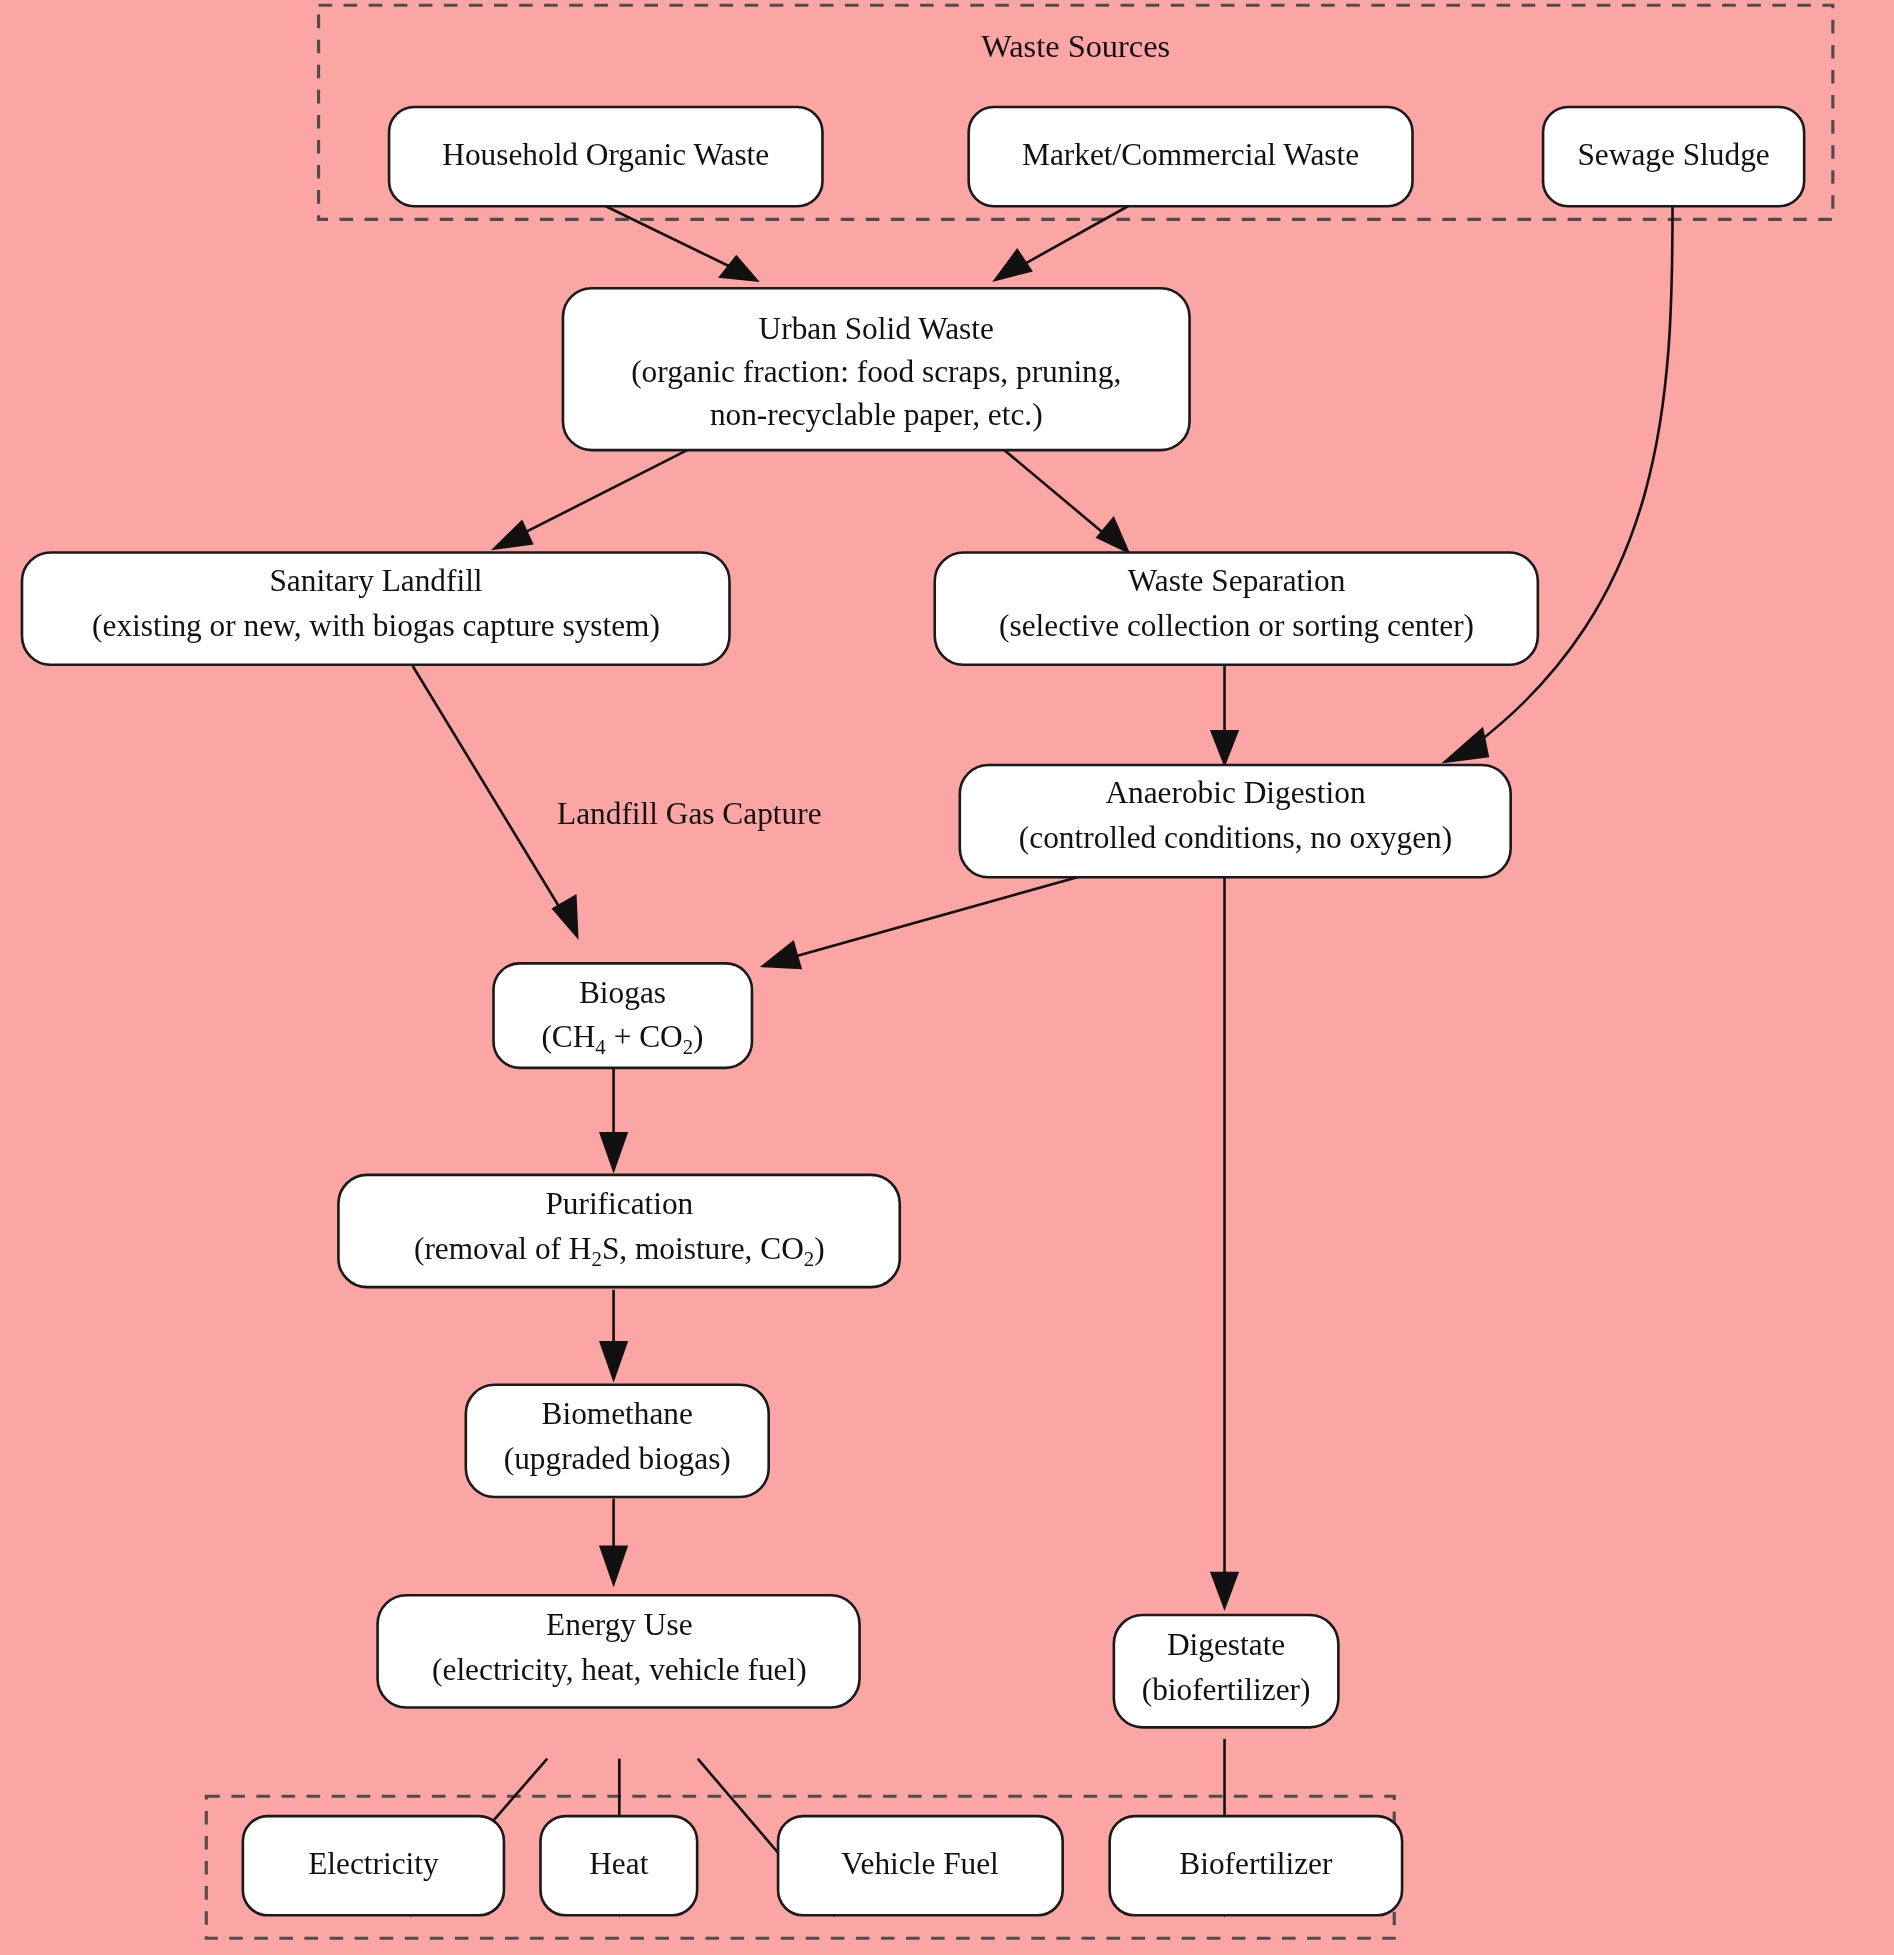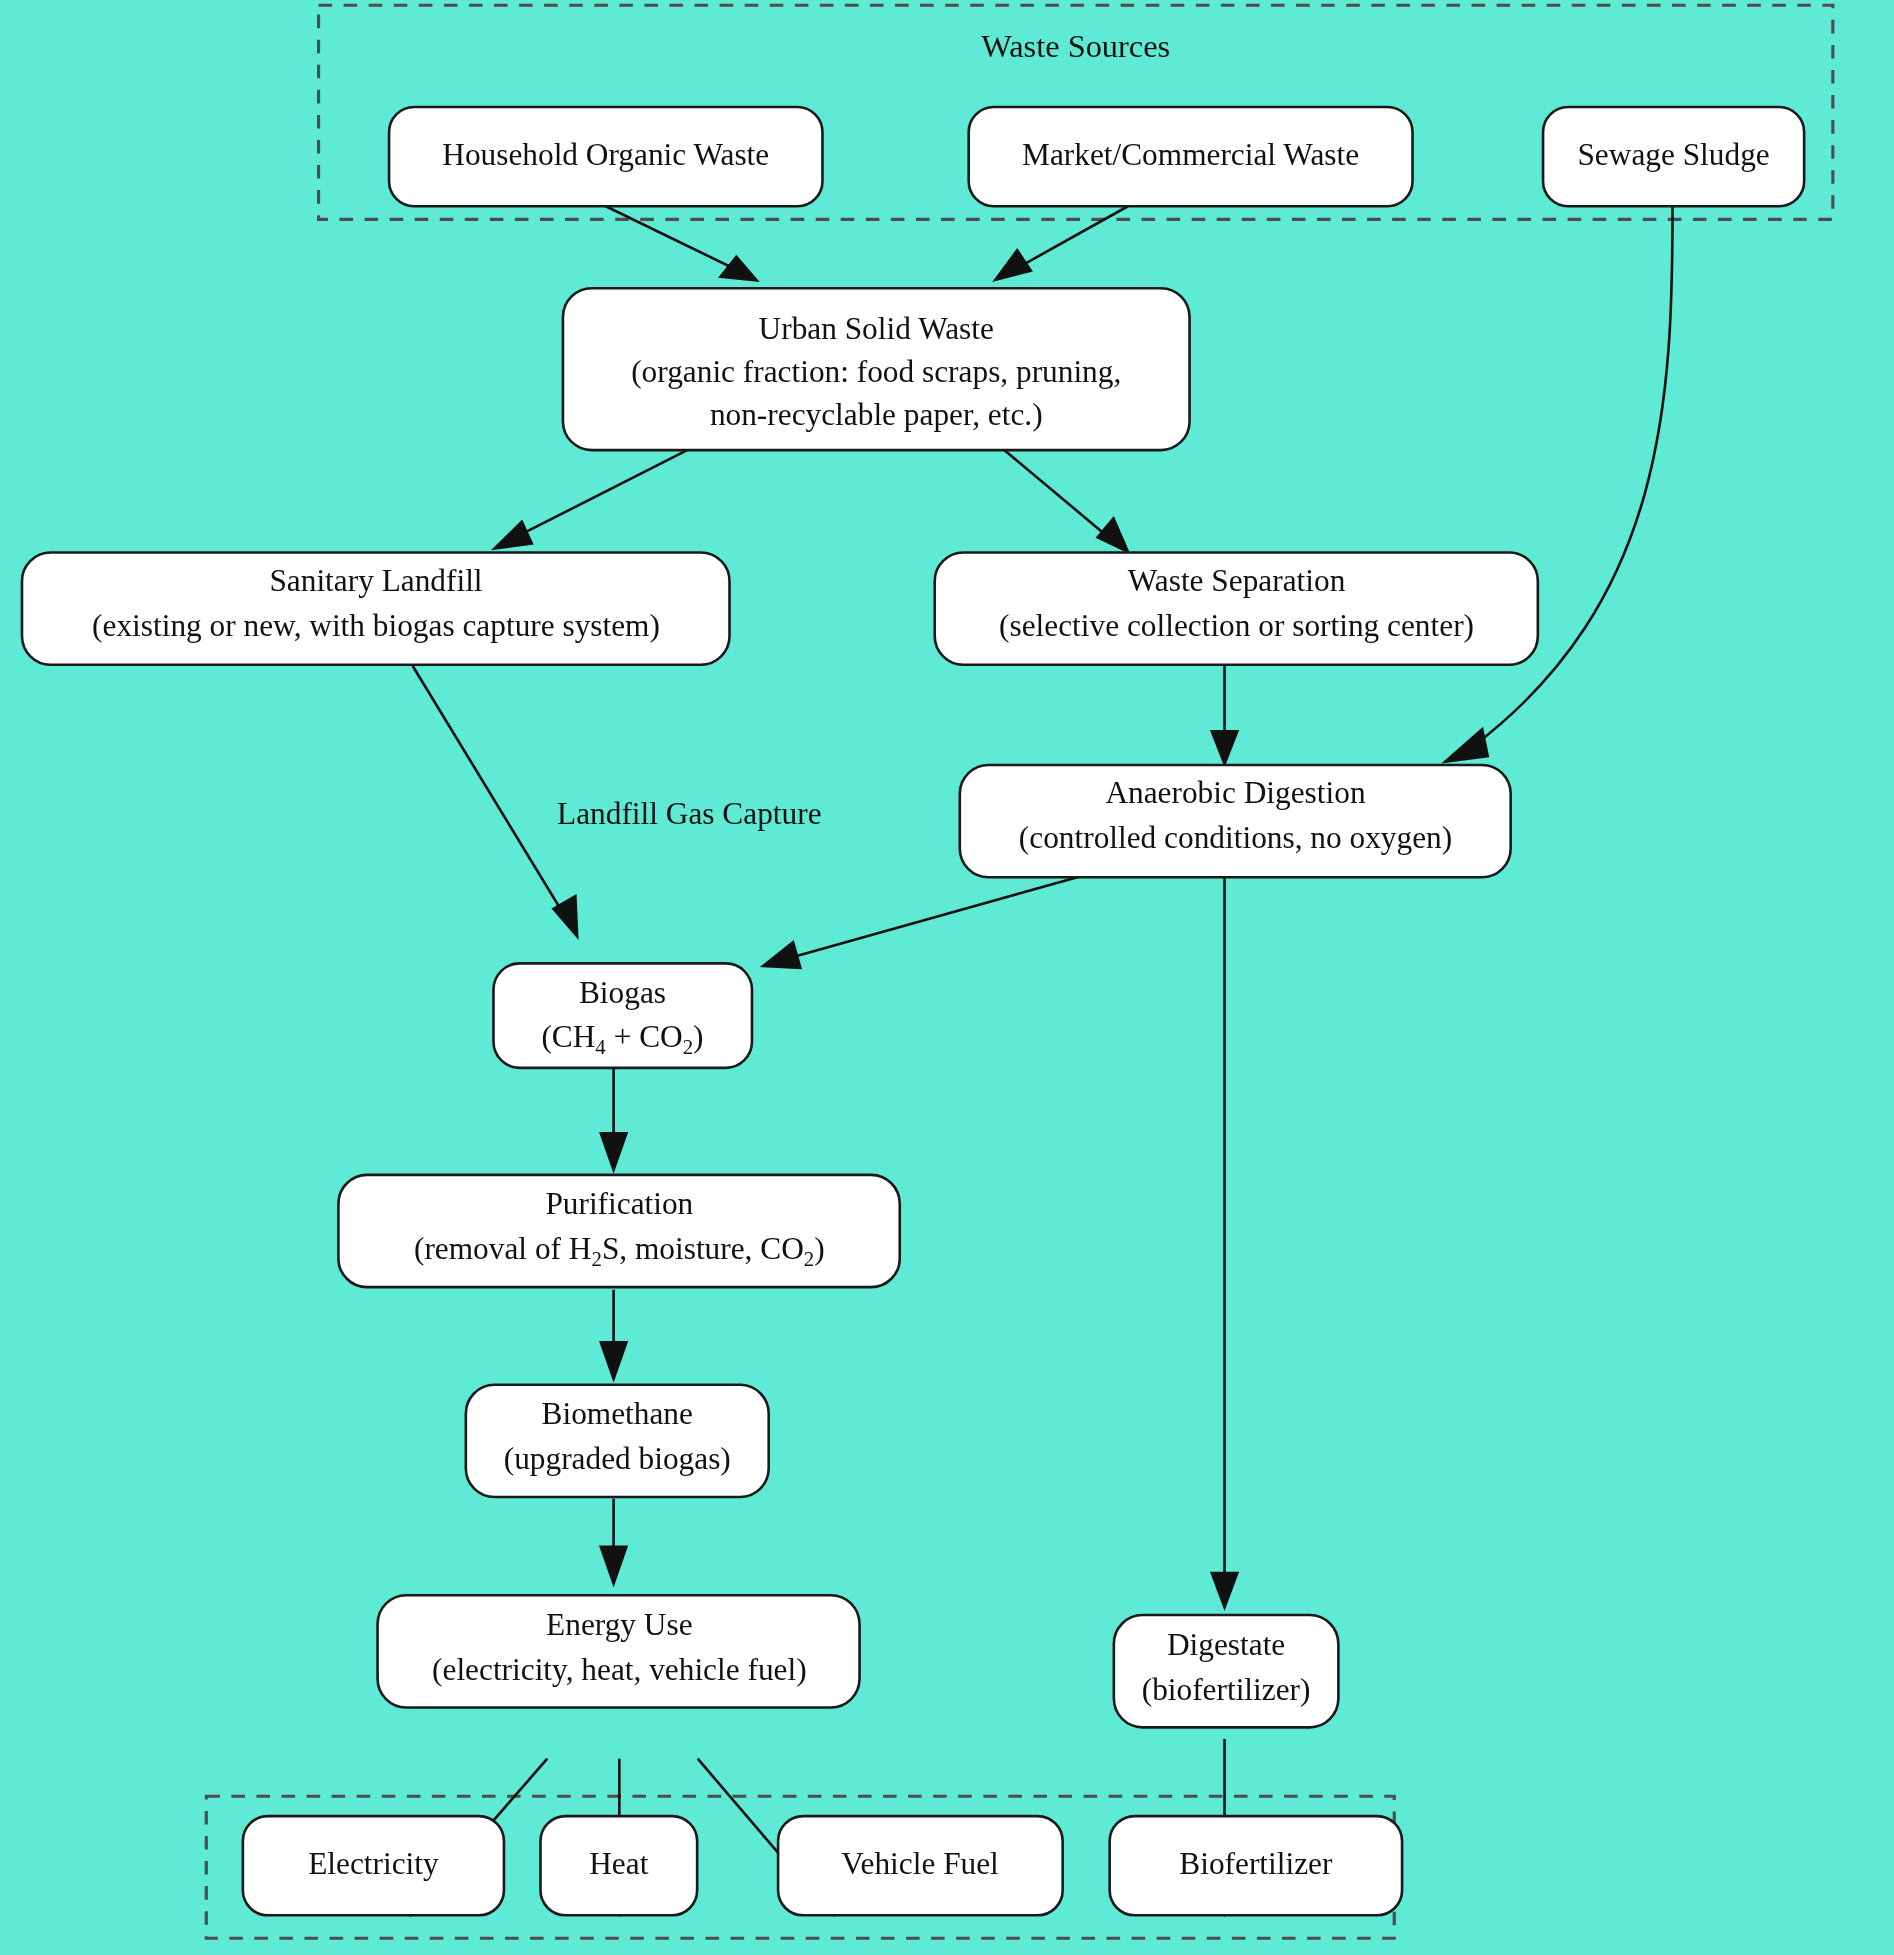--- a/index.html
+++ b/index.html
@@ -7,21 +7,21 @@
     padding: 0;
     background: #ffffff;
   }
   body {
     font-family: "Liberation Serif", "DejaVu Serif", serif;
   }
   #diagram-root {
     position: relative;
     width: 1894px;
     height: 1955px;
-    background: #5eead4;
+    background: #fca5a5;
     overflow: hidden;
   }
   svg#flow {
     display: block;
     width: 1894px;
     height: 1955px;
   }
   .node-rect {
     fill: #ffffff;
     stroke: #1a1a1a;

